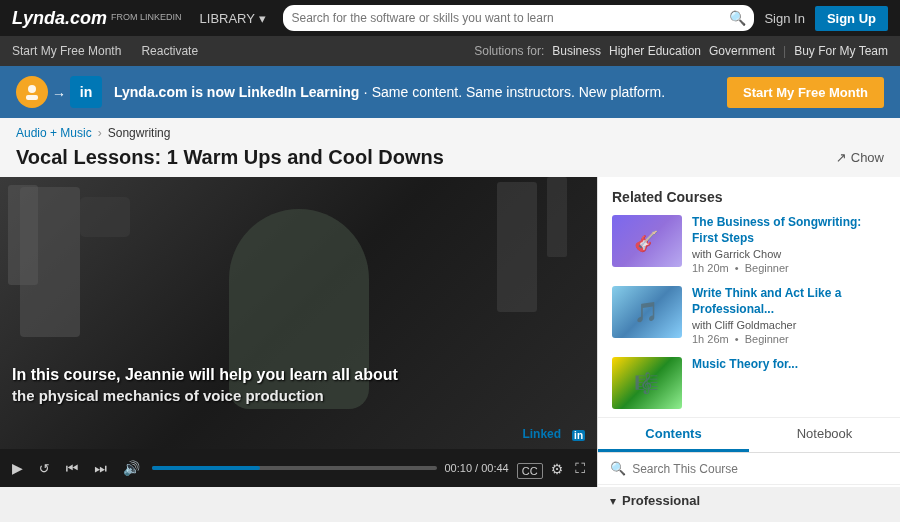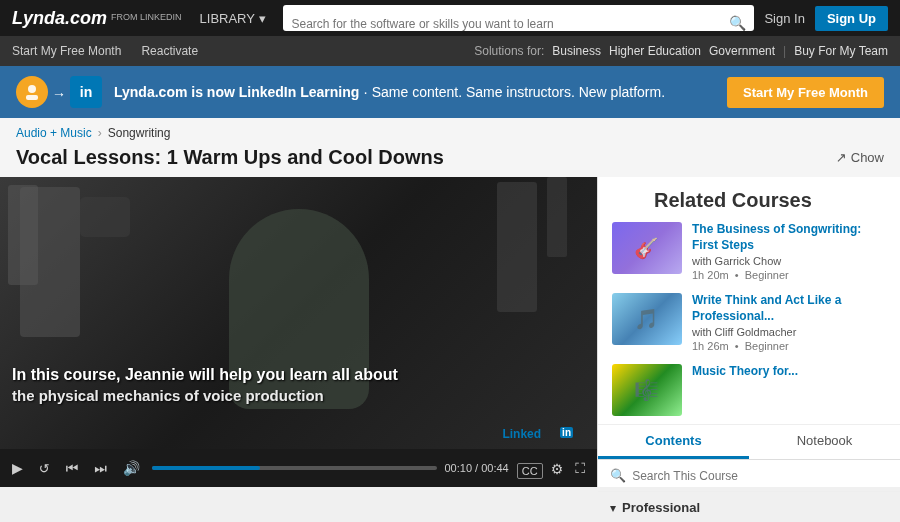--- a/index.html
+++ b/index.html
@@ -39,23 +39,23 @@
       cursor: pointer;
       display: flex;
       align-items: center;
       gap: 4px;
       padding: 0 8px;
     }
     .search-bar {
       flex: 1;
       height: 26px;
       display: flex;
-      align-items: flex-end;
+      align-items: center;
       background: #fff;
-      border-radius: 3px;
+      border-radius: 11px;
       padding: 0 8px;
     }
     .search-input {
       flex: 1;
       border: none;
       outline: none;
       font-size: 12px;
       color: #333;
     }
     .search-btn {
@@ -306,26 +306,26 @@
       text-shadow: 1px 1px 2px #000;
       line-height: 1.3;
     }
     .video-caption-line2 {
       font-size: 15px;
       opacity: 0.9;
     }
     .linkedin-watermark {
       position: absolute;
       bottom: 8px;
-      right: 24px;
+      right: 12px;
       color: #aaa;
       font-size: 12px;
       display: flex;
-      align-items: flex-start;
-      gap: 19px;
+      align-items: flex-end;
+      gap: 11px;
     }
     .linkedin-watermark span {
       color: #0077b5;
       font-weight: bold;
     }
 
     
     .video-controls {
       height: 38px;
       background: #1a1a1a;
@@ -375,25 +375,24 @@
       background: #fff;
       border-left: 1px solid #ddd;
       display: flex;
       flex-direction: column;
     }
     .related-courses {
       padding: 12px 14px 8px;
       border-bottom: 1px solid #eee;
     }
     .related-title {
-      font-size: 20px;
+      font-size: 14px;
       font-weight: bold;
       color: #333;
       margin-bottom: 10px;
-      margin-left: 42px;
     }
     .course-item {
       display: flex;
       gap: 10px;
       margin-bottom: 12px;
       cursor: pointer;
     }
     .course-thumb {
       width: 70px;
       height: 52px;

